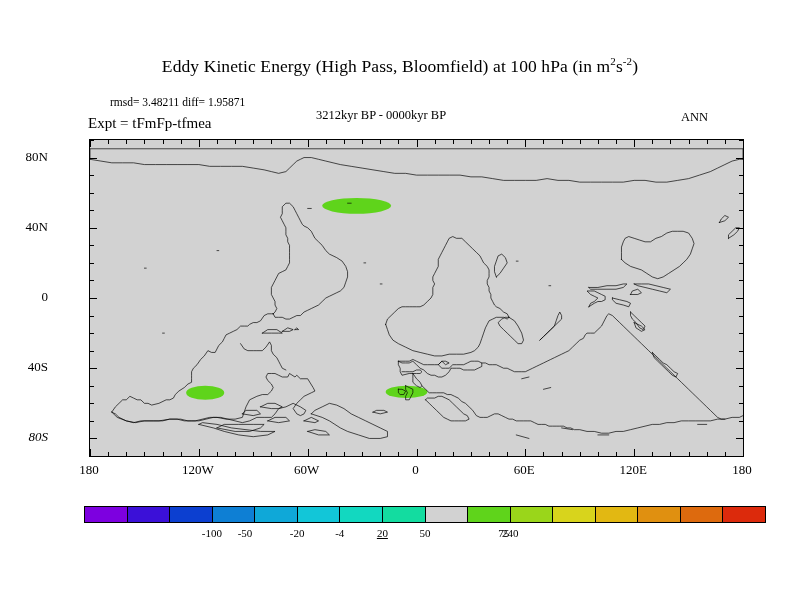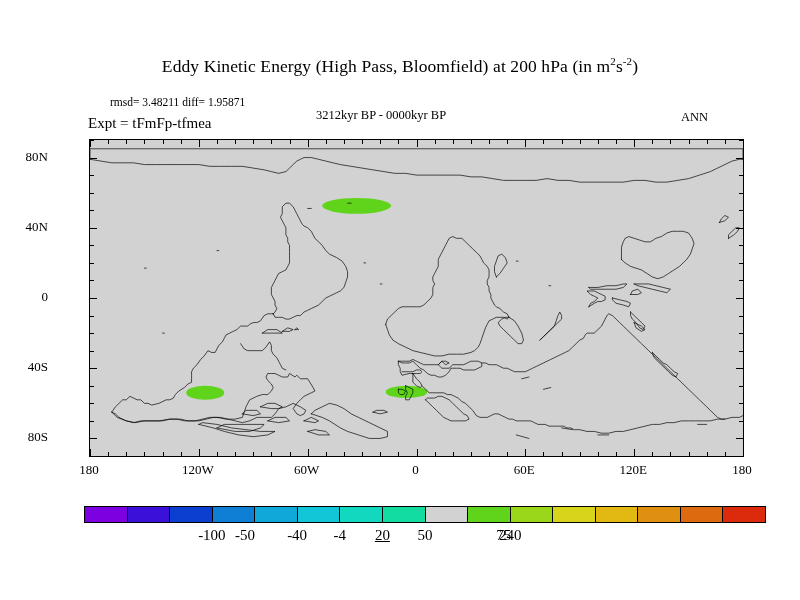--- a/index.html
+++ b/index.html
@@ -130,30 +130,30 @@
     flex: 1 1 0;
     height: 100%;
     border-right: 1px solid #000000;
     box-sizing: border-box;
   }
   .cb-cell:last-child { border-right: none; }
 
   .cb-label {
     position: absolute;
     top: 527px;
-    font-size: 15px;
+    font-size: 11px;
     white-space: nowrap;
     transform: translateX(-50%);
   }
 </style>
 </head>
 <body>
 
 <div id="title">
-  <span>Eddy Kinetic Energy (High Pass, Bloomfield) at 200 hPa (in m</span><sup>2</sup><span>s</span><sup>-2</sup><span>)</span>
+  <span>Eddy Kinetic Energy (High Pass, Bloomfield) at 100 hPa (in m</span><sup>2</sup><span>s</span><sup>-2</sup><span>)</span>
 </div>
 
 <div id="rmsd-line">rmsd= 3.48211 diff= 1.95871</div>
 <div id="expt-line">Expt = tFmFp-tfmea</div>
 <div id="period-line">3212kyr BP - 0000kyr BP</div>
 <div id="season-line">ANN</div>
 
 <div id="map-frame">
   <svg id="map-svg" viewBox="-180 -90 360 180" preserveAspectRatio="none">
     <g id="anomalies">
@@ -370,28 +370,28 @@
     <div class="cb-cell" style="background: rgb(226, 184, 18);"></div>
     <div class="cb-cell" style="background: rgb(224, 144, 16);"></div>
     <div class="cb-cell" style="background: rgb(221, 106, 14);"></div>
     <div class="cb-cell" style="background: rgb(220, 42, 12);"></div>
   </div>
 
 <div class="ylabel" style="top: 156.556px;">80N</div>
 <div class="ylabel" style="top: 226.778px;">40N</div>
 <div class="ylabel" style="top: 297px;">0</div>
 <div class="ylabel" style="top: 367.222px;">40S</div>
-<div class="ylabel" style="top: 437.444px;">80S</div>
+<div class="ylabel" style="top: 437.444px; font-style: italic;">80S</div>
 <div class="xlabel" style="left: 89px;">180</div>
 <div class="xlabel" style="left: 197.833px;">120W</div>
 <div class="xlabel" style="left: 306.667px;">60W</div>
 <div class="xlabel" style="left: 415.5px;">0</div>
 <div class="xlabel" style="left: 524.333px;">60E</div>
 <div class="xlabel" style="left: 633.167px;">120E</div>
 <div class="xlabel" style="left: 742px;">180</div>
 <div class="cb-label" style="left: 211.875px;">-100</div>
 <div class="cb-label" style="left: 245px;">-50</div>
-<div class="cb-label" style="left: 297.125px;">-40</div>
+<div class="cb-label" style="left: 297.125px;">-20</div>
 <div class="cb-label" style="left: 339.75px;">-4</div>
 <div class="cb-label" style="left: 382.375px; text-decoration: underline;">20</div>
 <div class="cb-label" style="left: 425px;">50</div>
 <div class="cb-label" style="left: 467.625px; margin-left: 36px;">75</div>
 <div class="cb-label" style="left: 510.25px;">240</div>
 
 </body></html>

